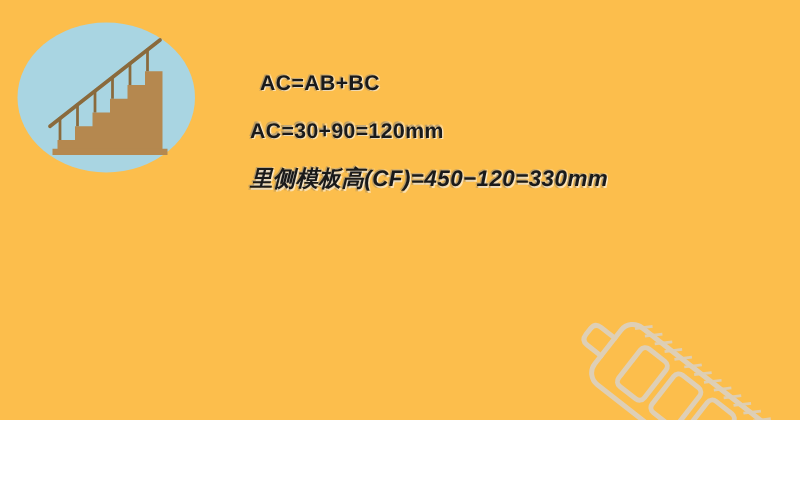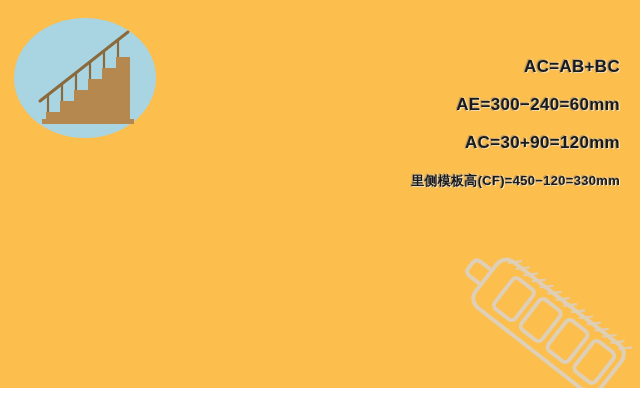--- a/index.html
+++ b/index.html
@@ -8,24 +8,23 @@
   }
   body {
     width: 640px;
     height: 400px;
     overflow: hidden;
     font-family: "Liberation Sans", sans-serif;
   }
   #slide {
     position: relative;
     width: 640px;
-    height: 388px;
+    height: 336px;
     background: #FCBE4C;
     overflow: hidden;
-    text-align: right;
   }
 
   
   #icon-badge {
     position: absolute;
     left: 14px;
     top: 18px;
     width: 142px;
     height: 120px;
   }
@@ -63,22 +62,23 @@
     text-shadow:
        1px  1px 0 rgba(255,255,255,0.55),
       -1px -1px 0 rgba(120,120,120,0.45),
        1px -1px 0 rgba(255,255,255,0.30),
       -1px  1px 0 rgba(120,120,120,0.30);
   }
   .eq-line.indent-1 { padding-left: 8px; }
   .eq-line.indent-2 { padding-left: 4px; }
   .eq-line.indent-3 { padding-left: 0px; }
   .eq-line.cjk {
-    font-size: 13px;
+    font-size: 18px;
     padding-left: 0px;
+    font-style: italic;
   }
 
   
   #watermark {
     position: absolute;
     left: 452px;
     top: 248px;
     width: 190px;
     height: 155px;
     opacity: 0.85;
@@ -113,21 +113,20 @@
         <line x1="90" y1="50" x2="90" y2="32"></line>
         <line x1="104" y1="39" x2="104" y2="21"></line>
       </g>
 
       <line x1="26" y1="83" x2="114" y2="14" stroke="#8A6A3C" stroke-width="3" stroke-linecap="round"></line>
     </svg>
   </div>
 
   <div id="equations">
     <div class="eq-line indent-1">AC=AB+BC</div>
-    <div class="eq-line indent-2">AE=300−240=60mm</div>
     <div class="eq-line indent-3">AC=30+90=120mm</div>
     <div class="eq-line cjk">里侧模板高(CF)=450−120=330mm</div>
   </div>
 
   <svg id="watermark" viewBox="0 0 190 155">
     <g transform="rotate(38 95 77)" fill="none" stroke="#D9D2C9" stroke-width="4" stroke-linejoin="round" stroke-linecap="round">
 
       <rect x="18" y="48" width="158" height="58" rx="12"></rect>
 
       <rect x="40" y="58" width="26" height="38" rx="5"></rect>

